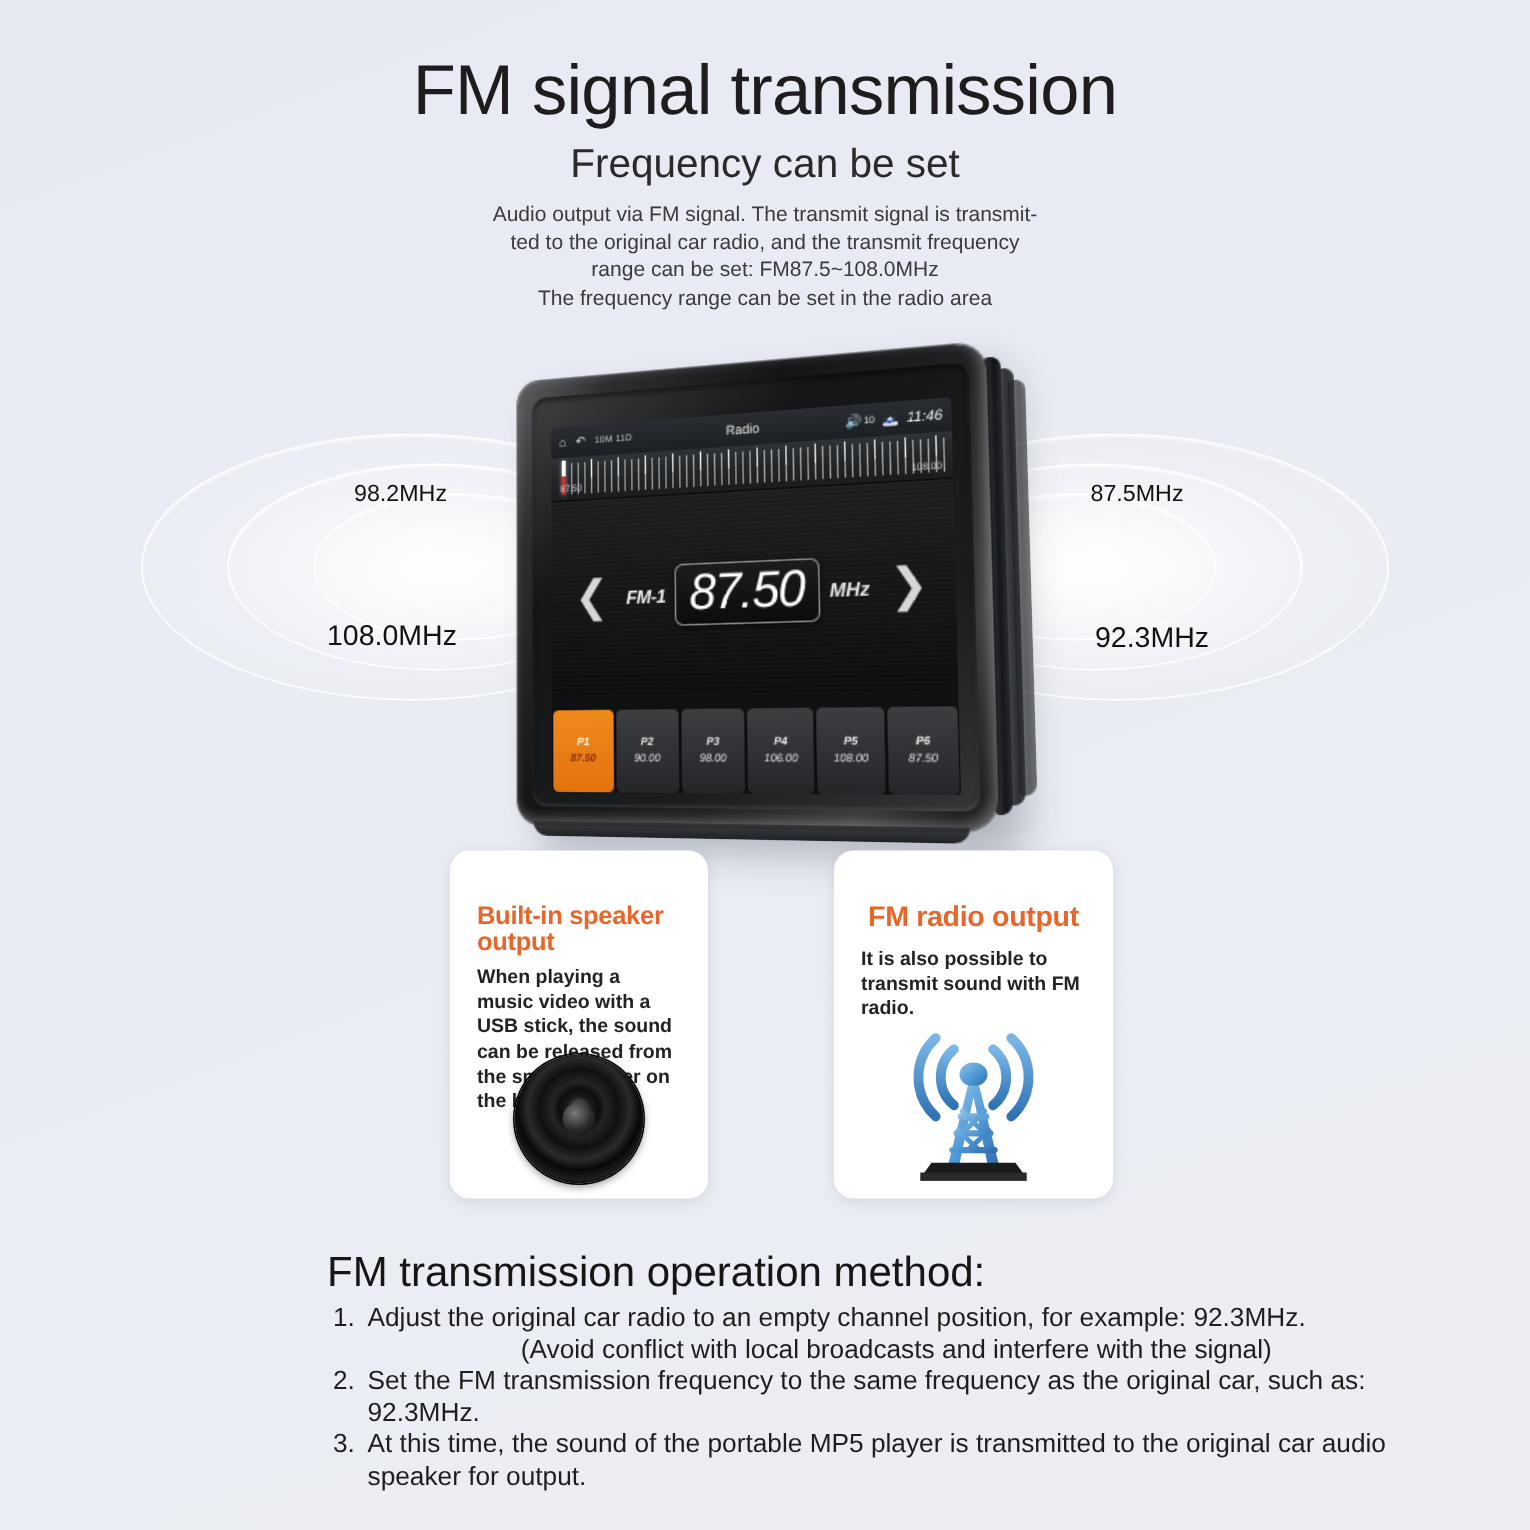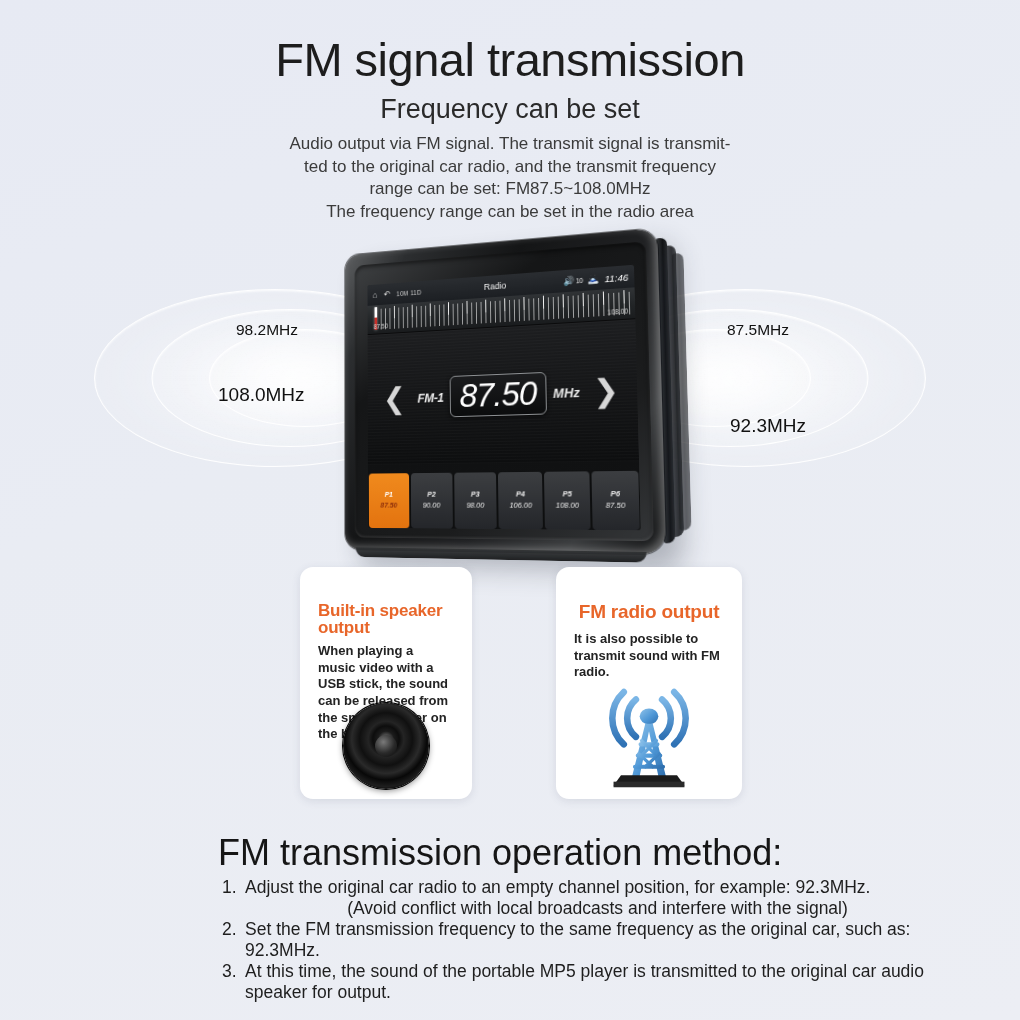--- a/index.html
+++ b/index.html
@@ -35,21 +35,21 @@
   #sub-title {
     font-size: 27px;
     font-weight: 400;
     color: #2a2a2a;
     margin: 8px 0 0 0;
     line-height: 1.1;
   }
   #desc-block {
     margin: 9px auto 0 auto;
     width: 640px;
-    font-size: 17px;
+    font-size: 14px;
     line-height: 1.32;
     color: #3b3b3b;
   }
   #desc-block .dline { display: block; }
 
   
   #device-stage {
     position: absolute;
     top: 228px;
     left: 0;
@@ -76,21 +76,21 @@
 
   .freq-tag {
     position: absolute;
     font-size: 15.5px;
     color: #111;
     font-weight: 400;
     white-space: nowrap;
   }
   .freq-tag.big { font-size: 19px; }
   #freq-tl { left: 236px; top: 93px; }
-  #freq-bl { left: 218px; top: 156px; }
+  #freq-bl { left: 218px; top: 186px; }
   #freq-tr { left: 727px; top: 93px; }
   #freq-br { left: 688px; top: 187px; padding-left: 42px; }
 
   
   #device {
     position: absolute;
     left: 330px;
     top: 12px;
     width: 330px;
     height: 310px;
@@ -374,21 +374,21 @@
   }
 
   
   #method {
     position: absolute;
     top: 833px;
     left: 0;
     width: 1020px;
   }
   #method-title {
-    font-size: 36px;
+    font-size: 28px;
     font-weight: 400;
     color: #161616;
     margin: 0 0 4px 0;
     padding-left: 218px;
     line-height: 1.1;
   }
   #method-list {
     list-style: none;
     margin: 0;
     padding: 0 70px 0 222px;

